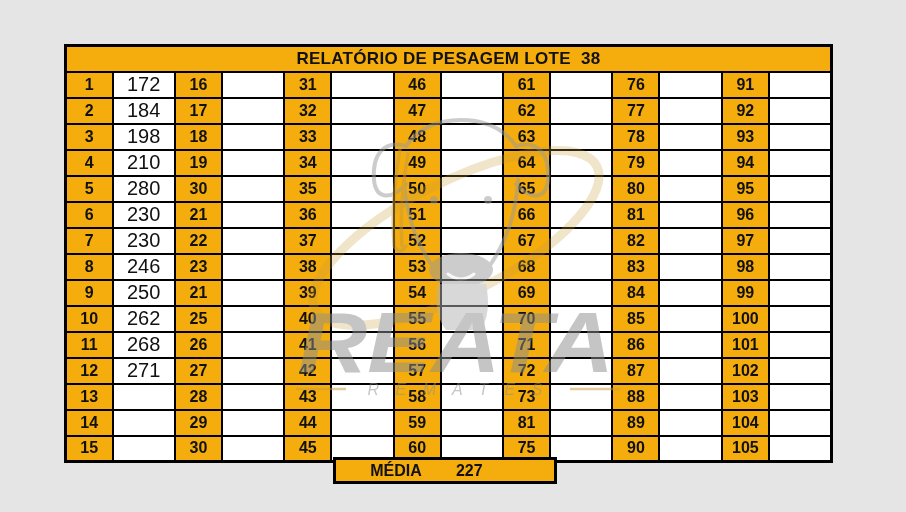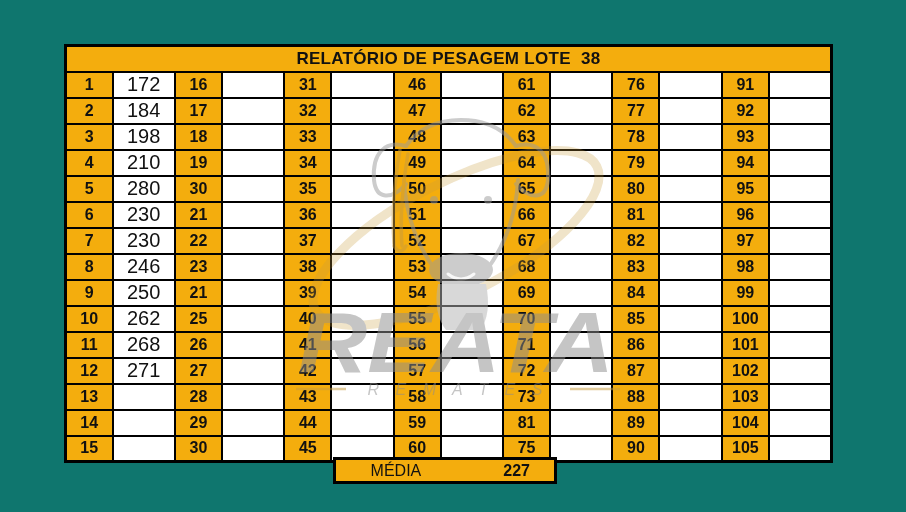--- a/index.html
+++ b/index.html
@@ -3,21 +3,21 @@
 <meta charset="utf-8">
 <style>
   * { margin: 0; padding: 0; box-sizing: border-box; }
   html, body { background: #ffffff; }
   body {
     width: 906px; height: 512px;
     position: relative;
     font-family: "Liberation Sans", sans-serif;
     overflow: hidden;
   }
-  .sheet { position: absolute; inset: 0; background: #0f766e; }
+  .sheet { position: absolute; inset: 0; background: #e5e5e5; }
 
   table.report {
     position: absolute; left: 64px; top: 44px;
     width: 766px;
     border-collapse: collapse;
     table-layout: fixed;
     border: 3px solid #000;
   }
   table.report td {
     border: 2px solid #000;
@@ -52,27 +52,26 @@
     position: absolute; left: 333px; top: 457px;
     width: 224px; height: 27px;
     background: #F4AD0D;
     border: 3px solid #000;
     display: flex;
     align-items: center;
   }
   .media-label {
     width: 55%;
     text-align: center;
-    font-weight: normal;
+    font-weight: bold;
     font-size: 16px;
     color: #111;
   }
   .media-value {
     width: 45%;
-    text-align: right;
     padding-right: 24px;
     font-weight: bold;
     font-size: 16px;
     color: #111;
   }
 
   .watermark {
     position: absolute; left: 288px; top: 88px;
     width: 340px; height: 316px;
     opacity: 0.5;

